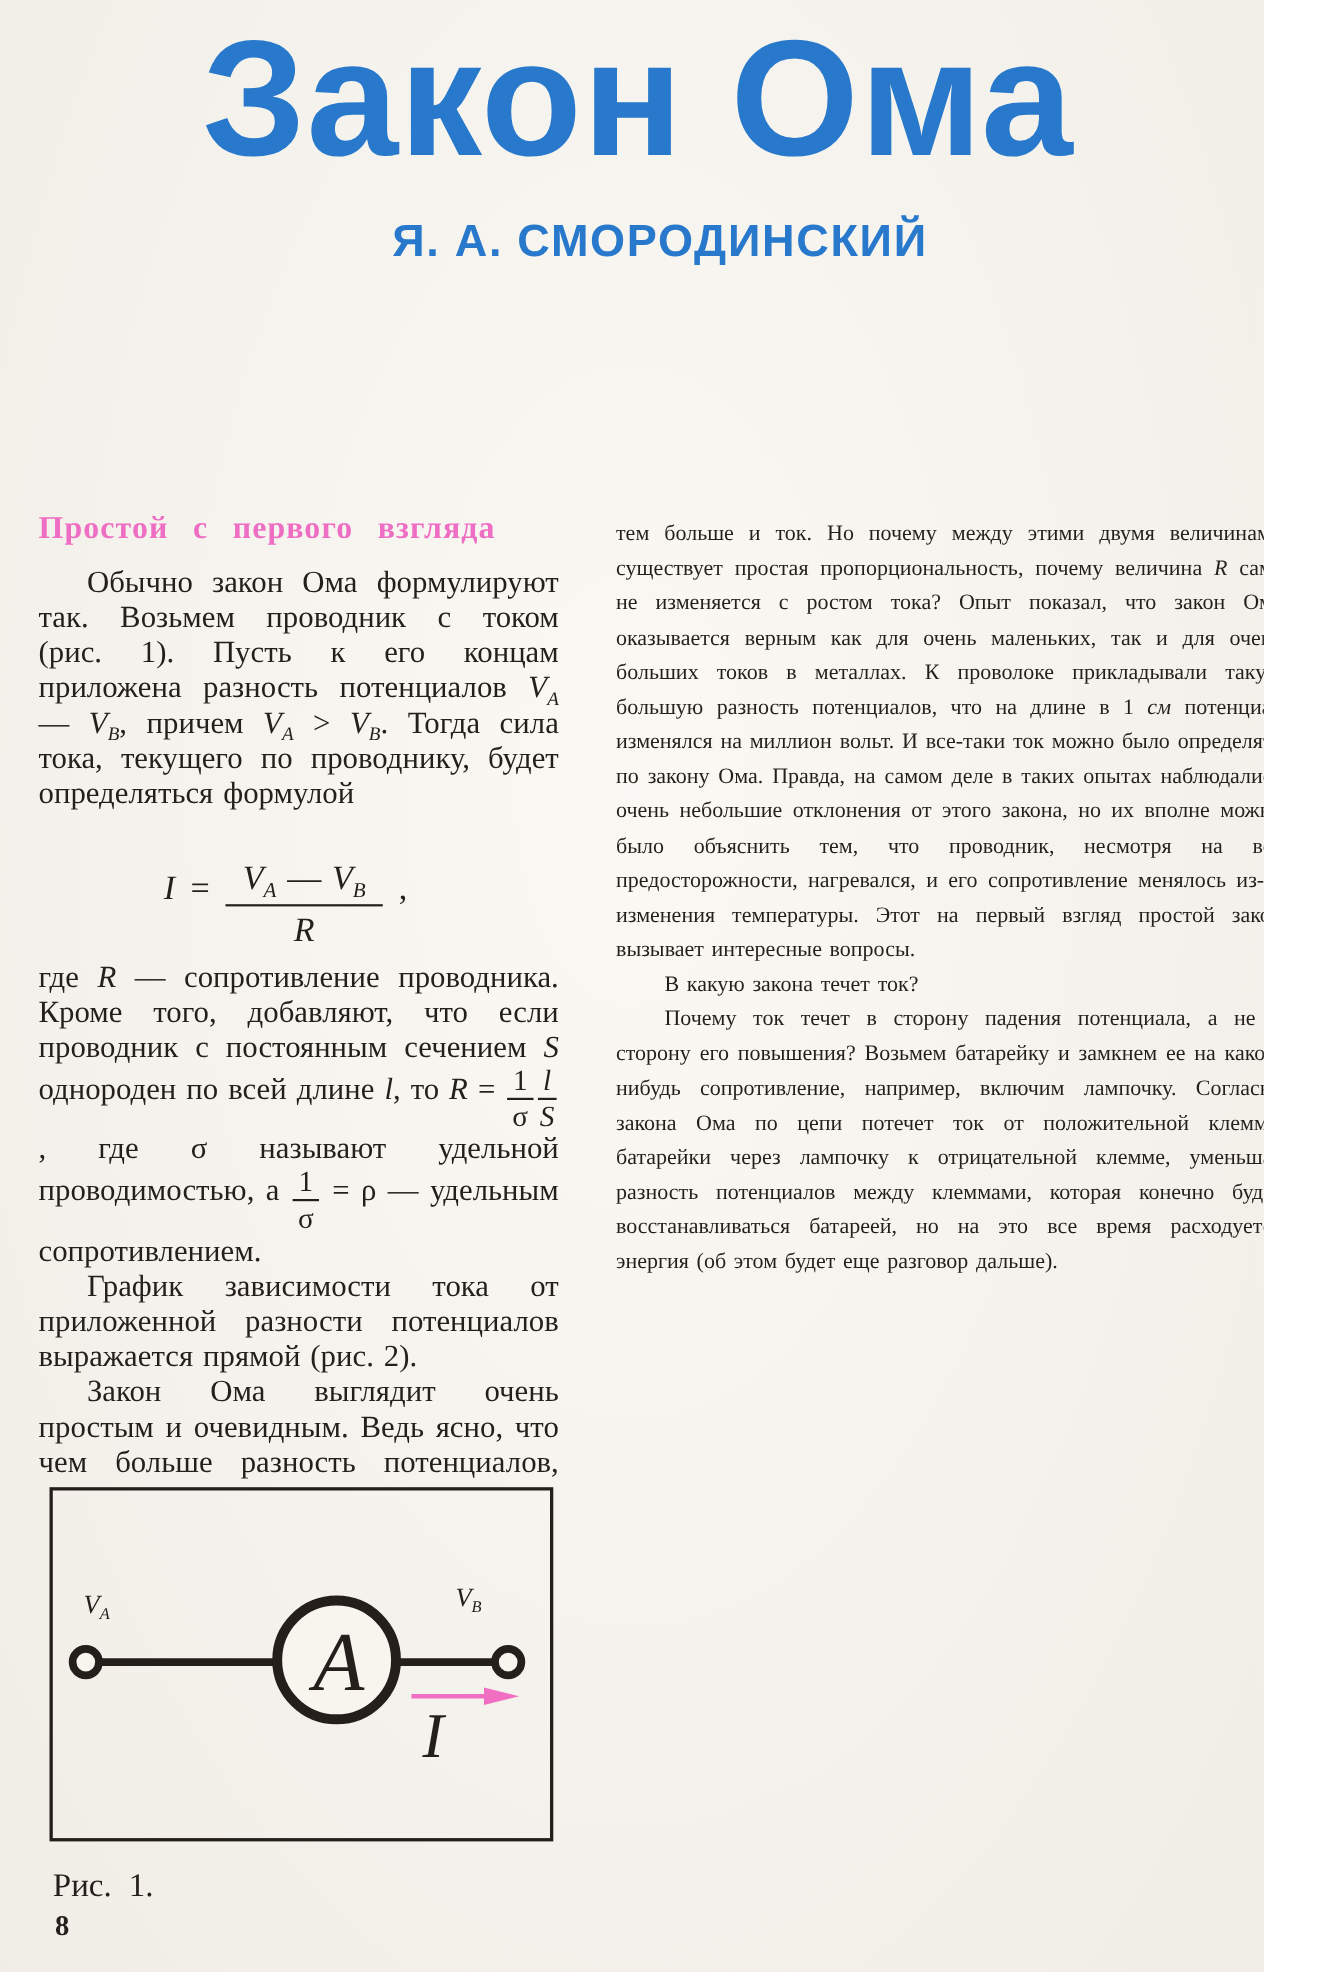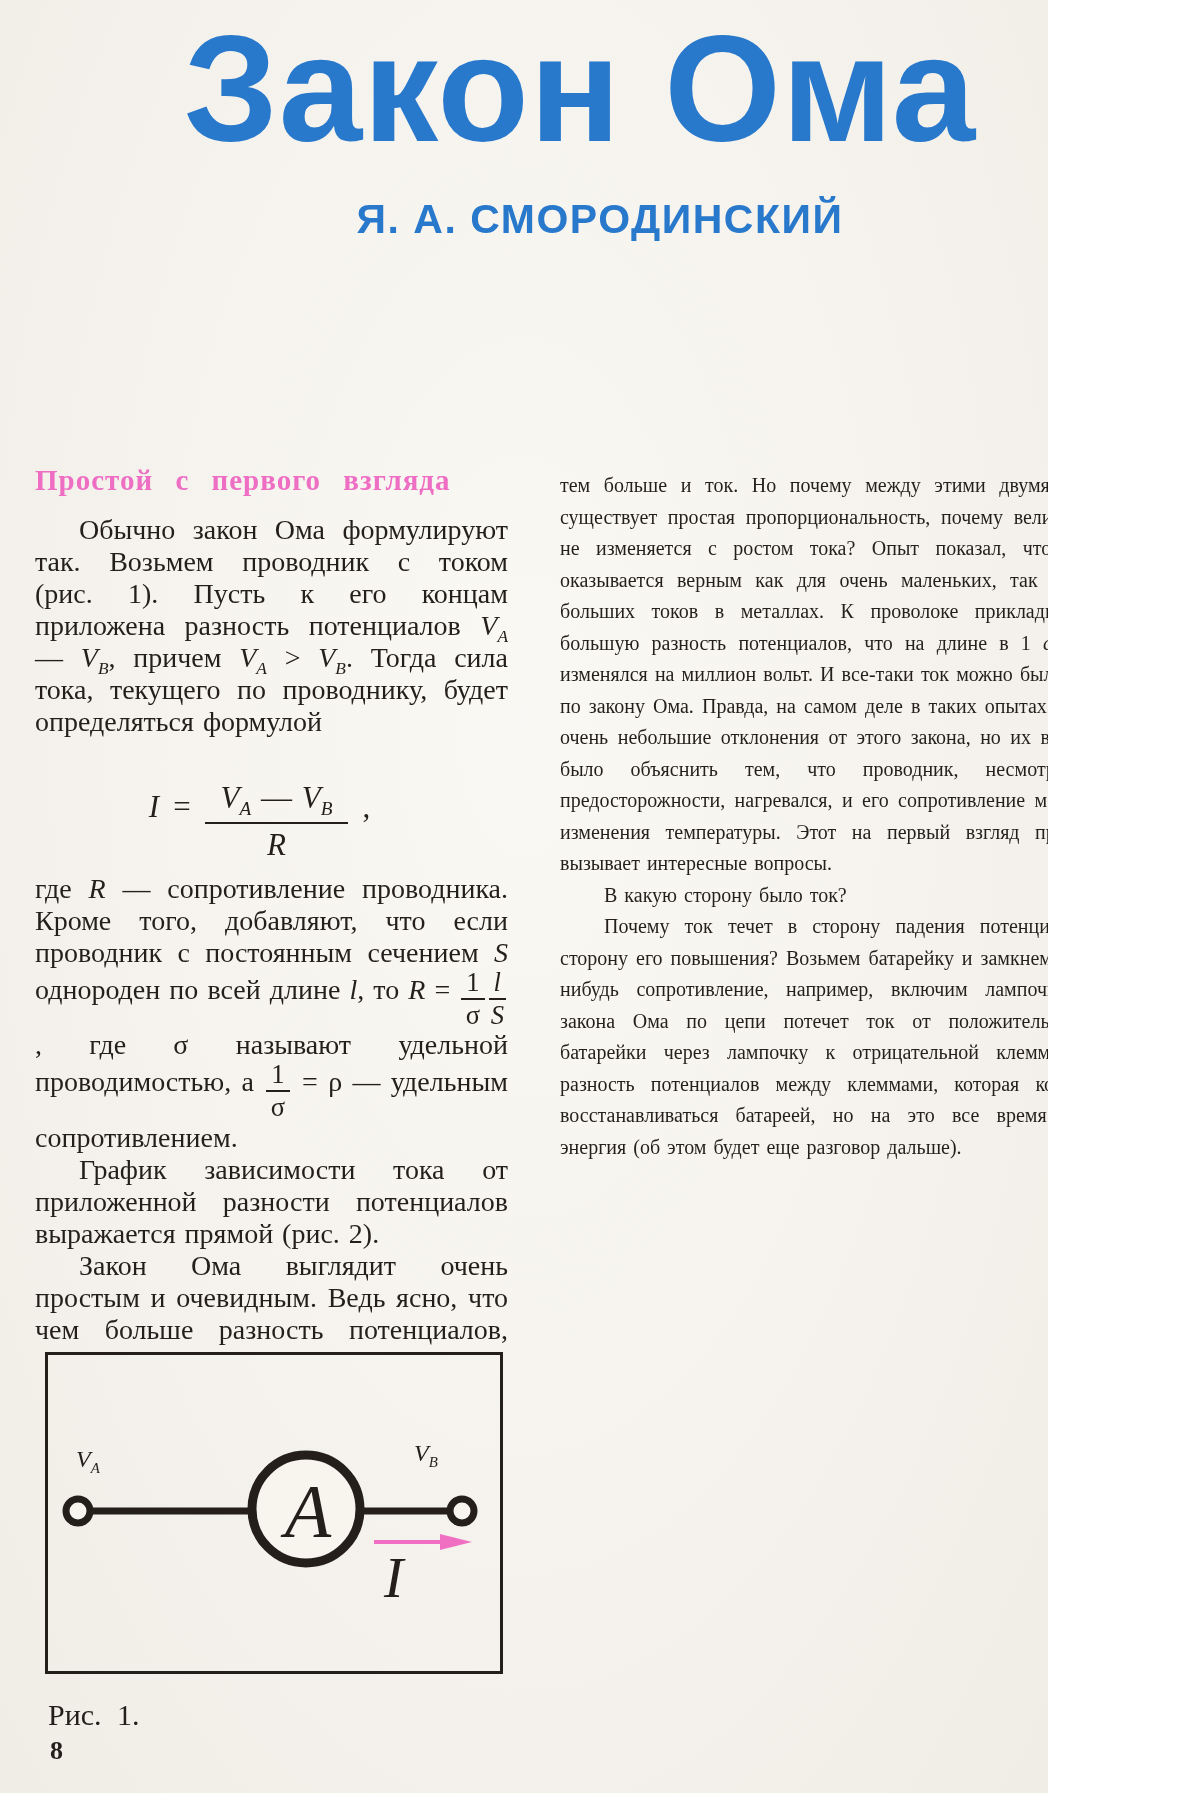--- a/index.html
+++ b/index.html
@@ -5,21 +5,21 @@
   :root{
     --paper:#F8F5EE;
     --ink:#241F1A;
     --title_blue:#2878CC;
     --heading_pink:#EE6EC4;
     --arrow_pink:#F16FC2;
   }
   html,body{margin:0;padding:0;}
   .page{
     position:relative;
-    width:1048px;height:1793px;
+    width:1149px;height:1793px;
     background:var(--paper);
     background-image:radial-gradient(ellipse at 50% 40%, rgba(255,255,255,.35), rgba(0,0,0,.03));
     font-family:"Liberation Serif", serif;
     color:var(--ink);
     overflow:hidden;
   }
   
   .title{
     position:absolute;top:14px;left:0;width:1160px;
     text-align:center;
@@ -108,21 +108,21 @@
       </span>
       <span>,</span>
     </div>
     <p class="p noindent">где <i>R</i> — сопротивление проводника. Кроме того, добавляют, что если проводник с постоянным сечением <i>S</i> однороден по всей длине <i>l</i>, то <i>R</i> = <span class="fr"><span class="t">1</span><span class="b">σ</span></span><span class="fr"><span class="t"><i>l</i></span><span class="b"><i>S</i></span></span>, где σ называют удельной проводимостью, а <span class="fr"><span class="t">1</span><span class="b">σ</span></span> = ρ — удельным сопротивлением.</p>
     <p class="p">График зависимости тока от приложенной разности потенциалов выражается прямой (рис.&nbsp;2).</p>
     <p class="p cut">Закон Ома выглядит очень простым и очевидным. Ведь ясно, что чем больше разность потенциалов,</p>
   </div>
 
   <div class="col col-right">
     <p class="p noindent">тем больше и ток. Но почему между этими двумя величинами существует простая пропорциональность, почему величина <i>R</i> сама не изменяется с ростом тока? Опыт показал, что закон Ома оказывается верным как для очень маленьких, так и для очень больших токов в металлах. К проволоке прикладывали такую большую разность потенциалов, что на длине в 1 <i>см</i> потенциал изменялся на миллион вольт. И все-таки ток можно было определять по закону Ома. Правда, на самом деле в таких опытах наблюдались очень небольшие отклонения от этого закона, но их вполне можно было объяснить тем, что проводник, несмотря на все предосторожности, нагревался, и его сопротивление менялось из-за изменения температуры. Этот на первый взгляд простой закон вызывает интересные вопросы.</p>
-    <p class="p">В какую сторону было ток?</p>
+    <p class="p">В какую закона течет ток?</p>
     <p class="p">Почему ток течет в сторону падения потенциала, а не в сторону его повышения? Возьмем батарейку и замкнем ее на какое-нибудь сопротивление, например, включим лампочку. Согласно закона Ома по цепи потечет ток от положительной клеммы батарейки через лампочку к отрицательной клемме, уменьшая разность потенциалов между клеммами, которая конечно будет восстанавливаться батареей, но на это все время расходуется энергия (об этом будет еще разговор дальше).</p>
   </div>
 
   <div class="figure-frame">
     <svg width="452" height="316" viewBox="0 0 452 316" aria-hidden="true">
 
       <circle cx="30" cy="156" r="12" fill="var(--paper)" stroke="var(--ink)" stroke-width="7"></circle>
 
       <line x1="42" y1="156" x2="204" y2="156" stroke="var(--ink)" stroke-width="7"></line>
 

